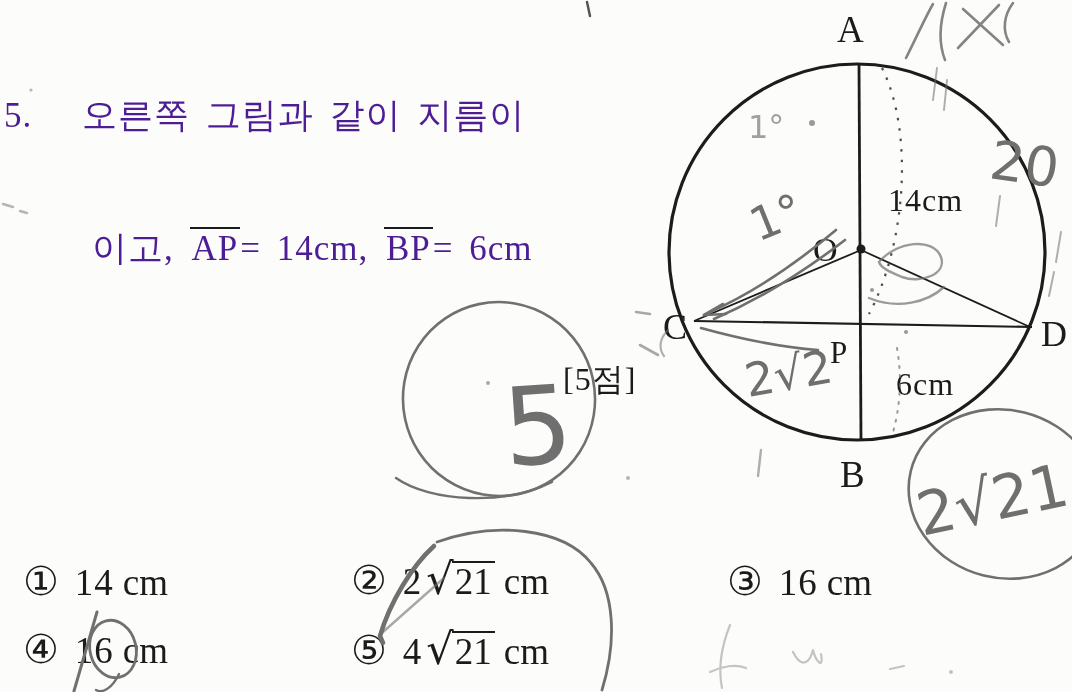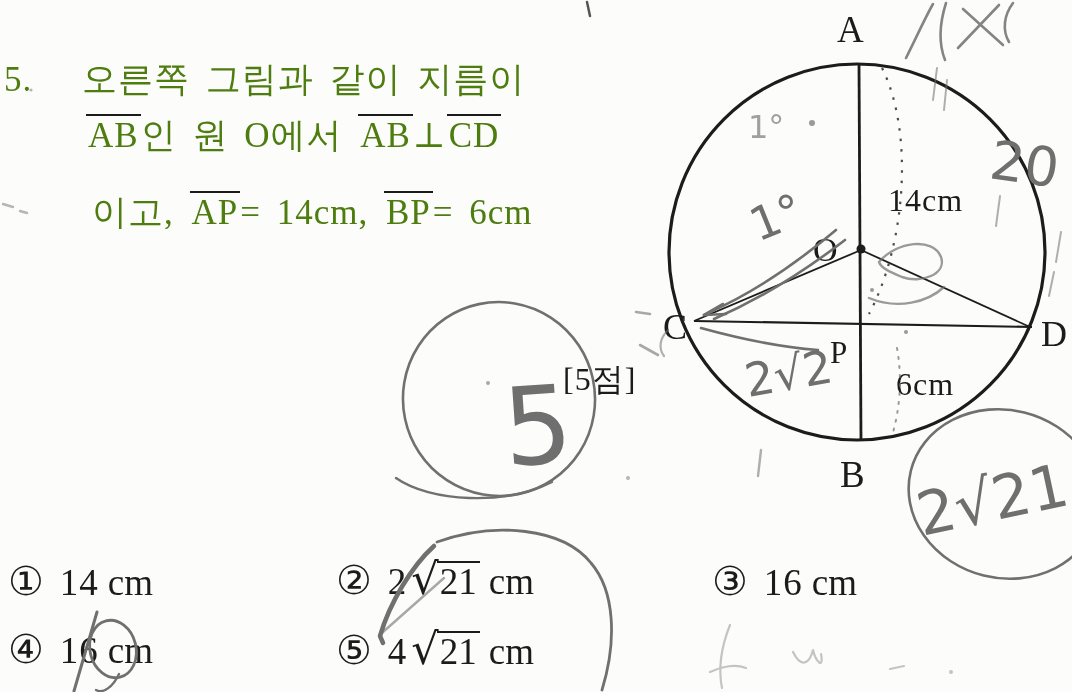--- a/index.html
+++ b/index.html
@@ -6,30 +6,31 @@
   .page{
     position:relative;width:1072px;height:692px;overflow:hidden;
     background:#fcfcfa;
     font-family:"Liberation Serif","DejaVu Serif",serif;
     color:#1b1b1b;
   }
   
   .qline{
     position:absolute;white-space:nowrap;
     font-size:35px;letter-spacing:1px;word-spacing:6px;
-    color:#4d7c0f;
+    color:#4c1d95;
+    margin-top:36px;
   }
   .qnum{display:inline-block;width:78px;}
   .ov{
     display:inline-block;border-top:2.4px solid #1b1b1b;
     padding:1px 2px 0 2px;line-height:1.06;
   }
   .pts{position:absolute;font-size:32px;letter-spacing:1px;margin-top:6px;}
   
-  .opt{position:absolute;white-space:nowrap;font-size:37px;}
+  .opt{position:absolute;white-space:nowrap;font-size:37px;margin-left:15px;}
   .onum{font-size:40px;margin-right:16px;font-family:"DejaVu Sans",sans-serif;}
   .oval{letter-spacing:1px;}
   .sqrt{font-size:43px;font-family:"DejaVu Sans",sans-serif;margin-left:4px;}
   .radicand{display:inline-block;border-top:2.6px solid #1b1b1b;padding:0 3px;line-height:1.05;margin-left:-2px;}
   .unit{margin-left:9px;}
   
   .overlay{position:absolute;left:0;top:0;width:1072px;height:692px;z-index:5;}
   .plabel{font-family:"Liberation Serif","DejaVu Serif",serif;fill:#1b1b1b;}
   .hand{font-family:"DejaVu Sans",sans-serif;fill:#6f6f6f;}
   .print{stroke:#1c1c1c;fill:none;}
@@ -37,23 +38,20 @@
 </style>
 </head>
 <body>
 
 <div class="page">
 
   <div class="qline" style="left:4px;top:56px">
     <span class="qnum">5.</span><span>오른쪽 그림과 같이 지름이</span>
   </div>
 
-  <div class="qline" style="left:86px;top:112px">
-    <span class="ov">AB</span><span>인 원 O에서 </span><span class="ov">AB</span><span>⊥</span><span class="ov">CD</span>
-  </div>
 
   <div class="qline" style="left:92px;top:189px">
     <span>이고, </span><span class="ov">AP</span><span>= 14cm, </span><span class="ov">BP</span><span>= 6cm</span>
   </div>
 
 
   <div class="pts" style="left:563px;top:352px">[5점]</div>
 
   <div class="opt" style="left:8px;top:558px">
     <span class="onum">①</span><span class="oval">14</span><span class="unit">cm</span>

